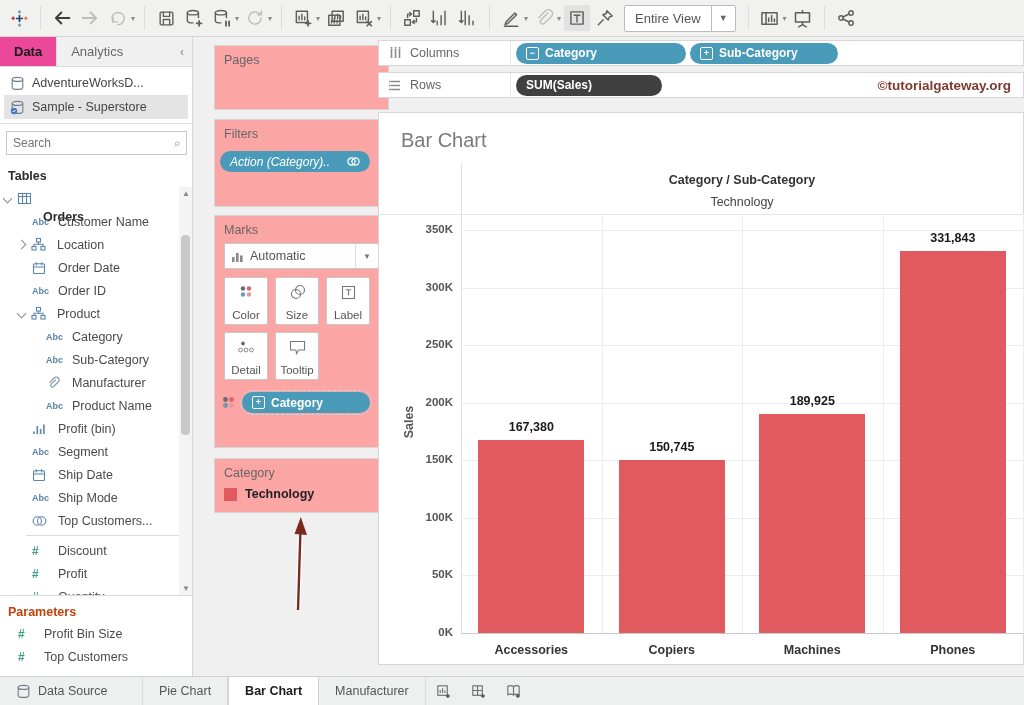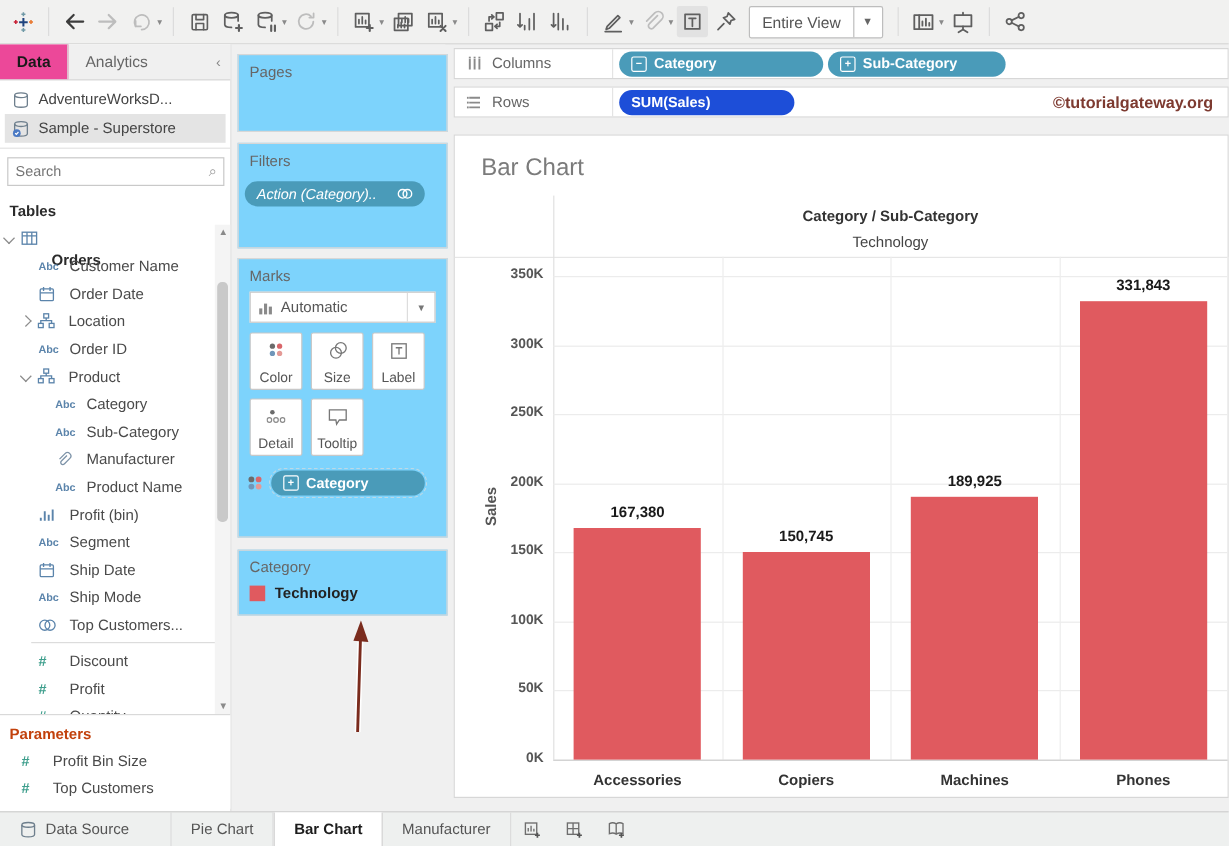--- a/index.html
+++ b/index.html
@@ -44,26 +44,26 @@
   .chev.down{transform:rotate(45deg)}
   .abcic{color:#5b84ab;font-size:9px;font-weight:bold}
   .hashic{color:#3d9e8c;font-size:12px;font-weight:bold}
   #scrollbar{position:absolute;right:0;top:0;width:13px;height:100%;background:#f4f4f4}
   #scroll-thumb{position:absolute;left:2px;width:9px;background:#c9c9c9;border-radius:4px}
   .scroll-chev{position:absolute;left:3px;font-size:8px;color:#8a8a8a}
   #params{border-top:1px solid #d9d9d9;padding:6px 0;background:#fff}
   #params-hdr{padding:3px 8px;font-weight:bold;font-size:12.5px;color:#c2410c}
   
   #cards{left:193px;top:37px;width:178px;height:639px;background:#f0f0f0}
-  .card{position:absolute;left:5px;width:175px;background:#7dd3fc;border:1px solid #d7d7d7;box-sizing:border-box}
+  .card{position:absolute;left:21px;width:175px;background:#fca5a5;border:1px solid #d7d7d7;box-sizing:border-box}
   .card-hdr{color:#666;font-size:12.5px;padding:7px 9px 4px 9px}
   .pill{display:flex;align-items:center;height:21px;border-radius:11px;color:#fff;font-size:12px;
         padding:0 10px;box-sizing:border-box;gap:6px;white-space:nowrap}
   .pill.blue{background:#4a9bb9}
-  .pill.green{background:#1d4ed8}
+  .pill.green{background:#404040}
   .pill .pm{width:11px;height:11px;border:1px solid #fff;border-radius:2px;font-size:9px;line-height:10px;
             text-align:center;flex:0 0 auto;font-weight:bold}
   .pill.dashed{outline:1px dashed #bcd9e6;outline-offset:1px}
   .setic circle{fill:none;stroke:#fff;stroke-width:1.2}
   
   #marks-type{display:flex;align-items:center;border:1px solid #c8c8c8;height:24px;margin:2px 9px 8px 9px;
               color:#555;font-size:12.5px;background:#fff}
   #marks-type .mi{padding:0 6px}
   #marks-type .mcar{margin-left:auto;border-left:1px solid #ddd;padding:0 7px;font-size:8px;color:#777;height:100%;display:flex;align-items:center}
   #marks-btns{display:flex;flex-wrap:wrap;gap:7px;padding:0 9px}
@@ -340,44 +340,44 @@
           <span style="font-weight: bold; color: rgb(43, 43, 43); margin-top: 36px;">Orders</span>
         </div>
         <div class="frow" style="padding-left: 18px;">
           <span style="width: 8px; flex: 0 0 auto;"></span>
           <span class="fic">
             <span class="abcic">Abc</span>
           </span>
           <span>Customer Name</span>
         </div>
         <div class="frow" style="padding-left: 18px;">
-          <span style="width: 8px; flex: 0 0 auto;"></span>
-          <span class="fic">
-            <svg width="14" height="14" viewBox="0 0 14 14">
-              <g fill="none" stroke="#5b84ab" stroke-width="1.1">
-                <rect x="1.5" y="2.8" width="11" height="9.7" rx="1"></rect>
-                <path d="M1.5 6h11M4.3 1.2v3.2M9.7 1.2v3.2"></path>
-              </g>
-            </svg>
-          </span>
-          <span>Order Date</span>
-        </div>
-        <div class="frow" style="padding-left: 18px;">
           <span class="chev right"></span>
           <span class="fic">
             <svg width="15" height="15" viewBox="0 0 15 15">
               <g fill="none" stroke="#5b84ab" stroke-width="1.1">
                 <rect x="5.5" y="1.5" width="4" height="3.5"></rect>
                 <rect x="1" y="9.5" width="4" height="3.5"></rect>
                 <rect x="10" y="9.5" width="4" height="3.5"></rect>
                 <path d="M7.5 5v2.2M3 9.5V7.2h9v2.3"></path>
               </g>
             </svg>
           </span>
           <span>Location</span>
+        </div>
+        <div class="frow" style="padding-left: 18px;">
+          <span style="width: 8px; flex: 0 0 auto;"></span>
+          <span class="fic">
+            <svg width="14" height="14" viewBox="0 0 14 14">
+              <g fill="none" stroke="#5b84ab" stroke-width="1.1">
+                <rect x="1.5" y="2.8" width="11" height="9.7" rx="1"></rect>
+                <path d="M1.5 6h11M4.3 1.2v3.2M9.7 1.2v3.2"></path>
+              </g>
+            </svg>
+          </span>
+          <span>Order Date</span>
         </div>
         <div class="frow" style="padding-left: 18px;">
           <span style="width: 8px; flex: 0 0 auto;"></span>
           <span class="fic">
             <span class="abcic">Abc</span>
           </span>
           <span>Order ID</span>
         </div>
         <div class="frow" style="padding-left: 18px;">
           <span class="chev down"></span>

